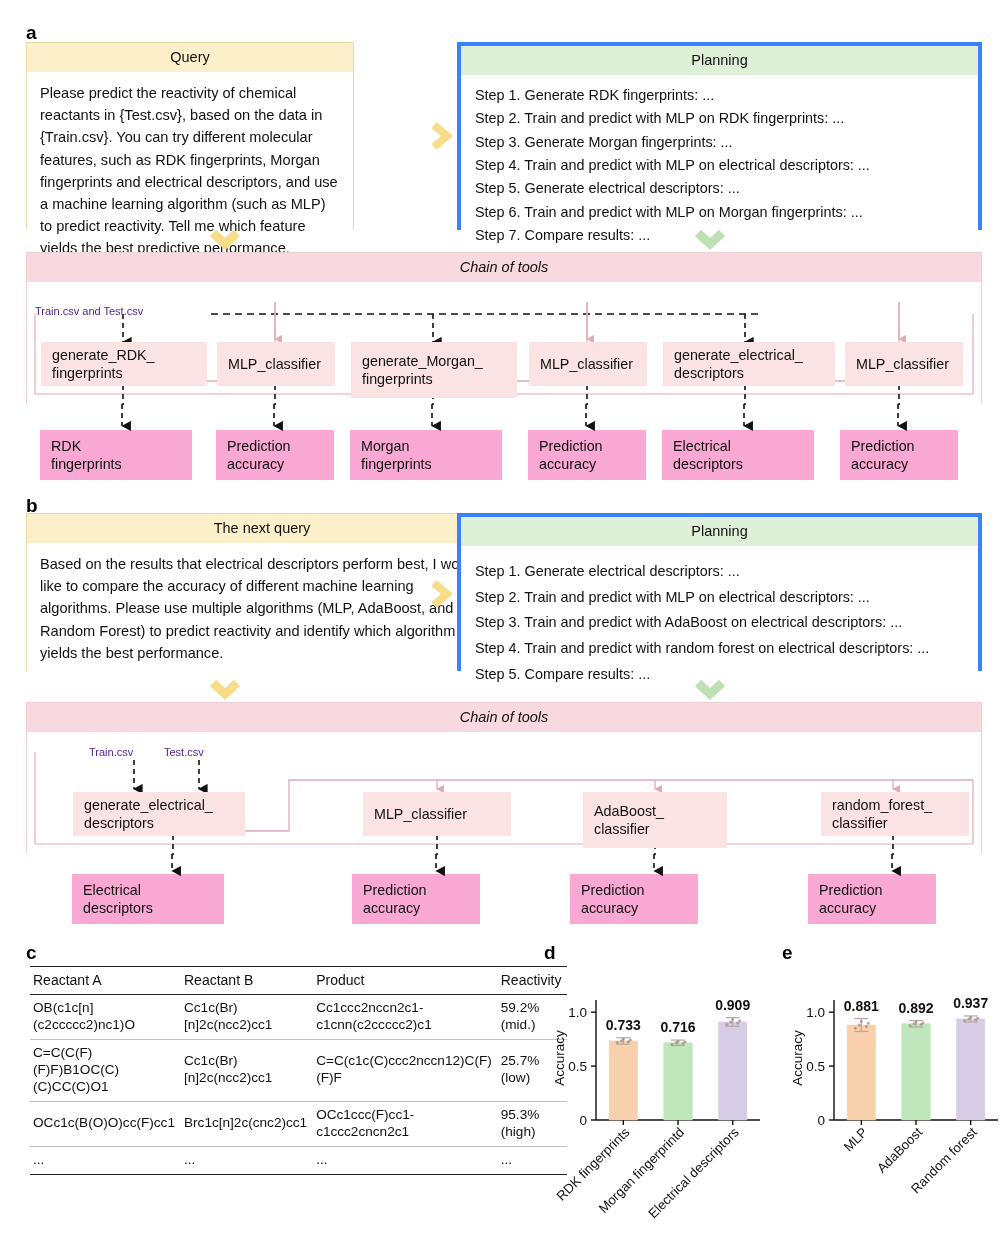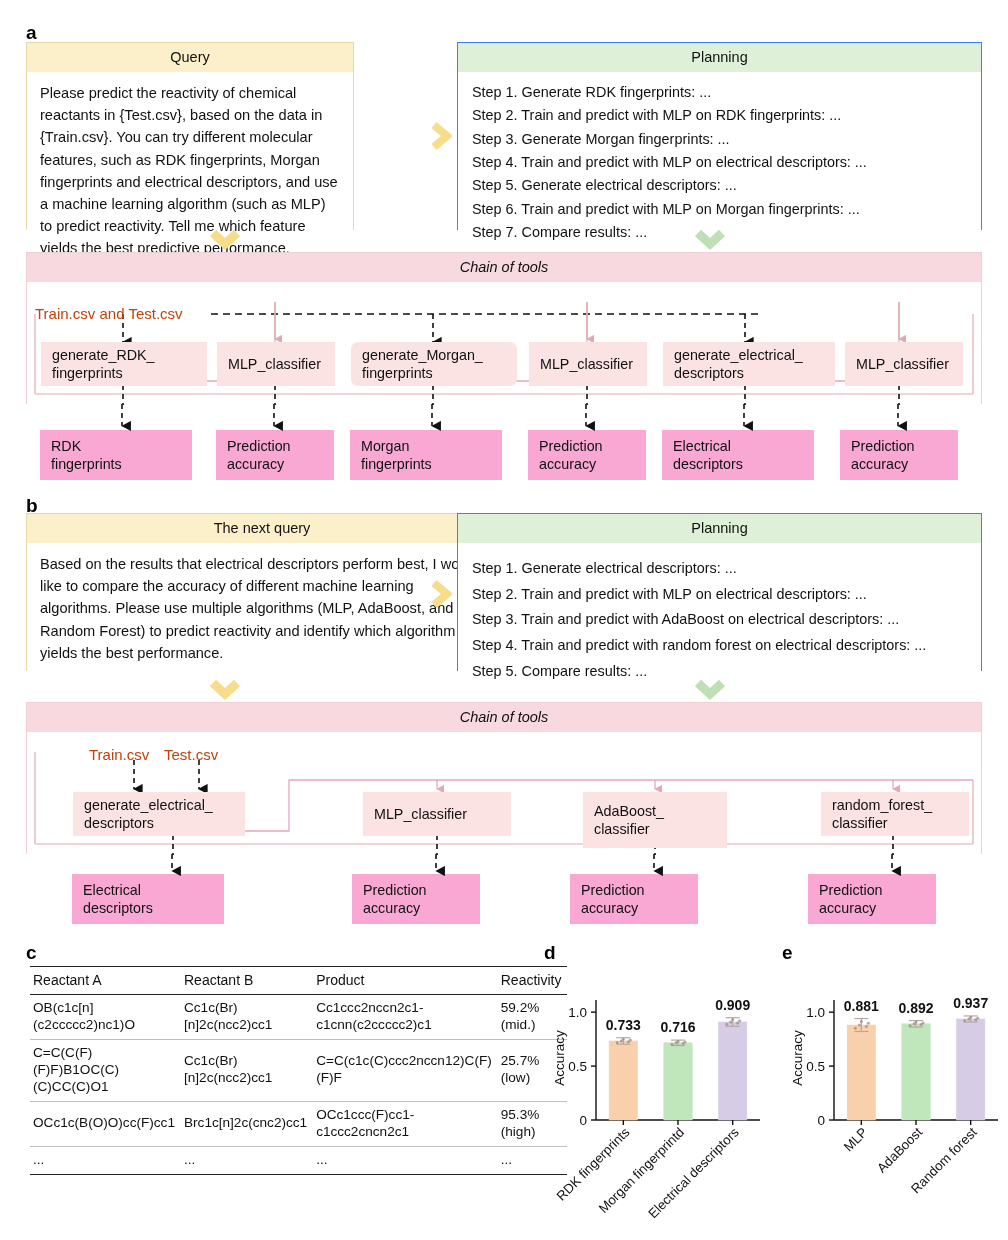--- a/index.html
+++ b/index.html
@@ -9,34 +9,34 @@
 
   
   .box{position:absolute;box-sizing:border-box;}
   .hdr{box-sizing:border-box;text-align:center;font-size:14.5px;padding:6px 0 7px;}
   .body-box{box-sizing:border-box;background:#fff;}
 
   .query-wrap{border:1px solid #E8D9A8;}
   .query-hdr{background:#FCF0CB;}
   .query-body{padding:10px 12px 8px 13px;font-size:14.6px;line-height:1.52;}
 
-  .plan-wrap{border:1px solid #3b82f6;}
+  .plan-wrap{border:4px solid #3b82f6;}
   .plan-hdr{background:#DFF0D8;}
   .plan-body{padding:9px 12px 8px 14px;font-size:14.4px;line-height:1.62;}
 
   .tools-wrap{border:1px solid #F0CFD6;}
   .tools-hdr{background:#F8D9DF;font-style:italic;}
   .tools-body{position:relative;background:#fff;}
 
   
   .tool-node{position:absolute;background:#FBE2E3;box-sizing:border-box;display:flex;align-items:center;
              padding-left:11px;font-size:14.3px;line-height:1.28;color:#111;}
   .out-node{position:absolute;background:#f9a8d4;box-sizing:border-box;display:flex;align-items:center;
             padding-left:11px;font-size:14.3px;line-height:1.28;color:#111;}
-  .flow-label{position:absolute;font-size:15px;color:#c2410c;white-space:nowrap;text-align:center;}
+  .flow-label{position:absolute;font-size:11px;color:#4c1d95;white-space:nowrap;text-align:center;}
 
   
   .chev{position:absolute;}
 
   
   .tbl{position:absolute;border-collapse:collapse;font-size:13.6px;}
   .tbl th{font-weight:normal;text-align:left;padding:5px 6px 6px 3px;border-bottom:1.4px solid #222;
           vertical-align:bottom;font-size:14px;}
   .tbl td{padding:5px 6px 5px 3px;border-bottom:1px solid #BFBFBF;vertical-align:middle;line-height:1.25;}
   .tbl tr.last td{border-bottom:1.2px solid #222;}
@@ -124,21 +124,21 @@
             <path d="M0,0 L3.2,6 L6.4,0 Z" fill="#E3A9B4"></path>
           </marker>
         </defs>
       </svg>
 
       <div class="flow-label" style="left:8px;top:23px;">Train.csv and Test.csv</div>
 
       <div class="tool-node" style="left:14px;top:60px;width:166px;height:44px;white-space:pre-line;">generate_RDK_
 fingerprints</div>
       <div class="tool-node" style="left:190px;top:60px;width:118px;height:44px;white-space:pre-line;">MLP_classifier</div>
-      <div class="tool-node" style="left:324px;top:60px;width:166px;height:44px;white-space:pre-line;border-radius:7px;">generate_Morgan_
+      <div class="tool-node" style="left:324px;top:60px;width:166px;height:56px;white-space:pre-line;">generate_Morgan_
 fingerprints</div>
       <div class="tool-node" style="left:502px;top:60px;width:118px;height:44px;white-space:pre-line;">MLP_classifier</div>
       <div class="tool-node" style="left:636px;top:60px;width:172px;height:44px;white-space:pre-line;">generate_electrical_
 descriptors</div>
       <div class="tool-node" style="left:818px;top:60px;width:118px;height:44px;white-space:pre-line;">MLP_classifier</div>
     </div>
   </div>
 
   <div class="out-node" style="left:40px;top:430px;width:152px;height:50px;white-space:pre-line;">RDK
 fingerprints</div>

